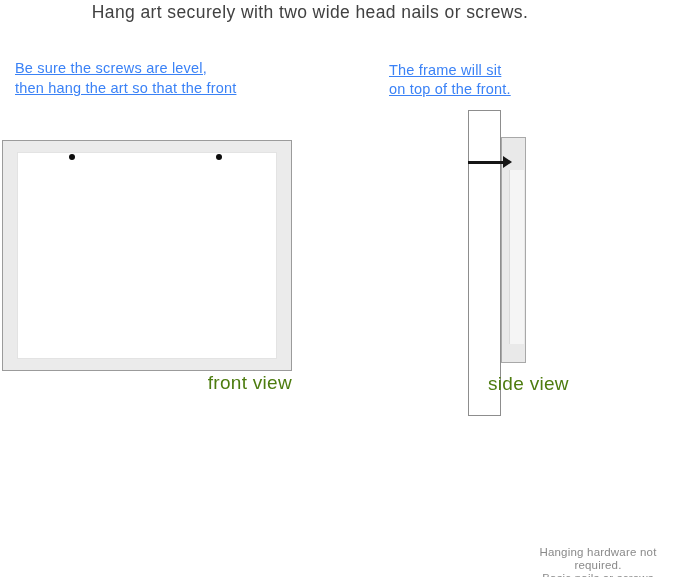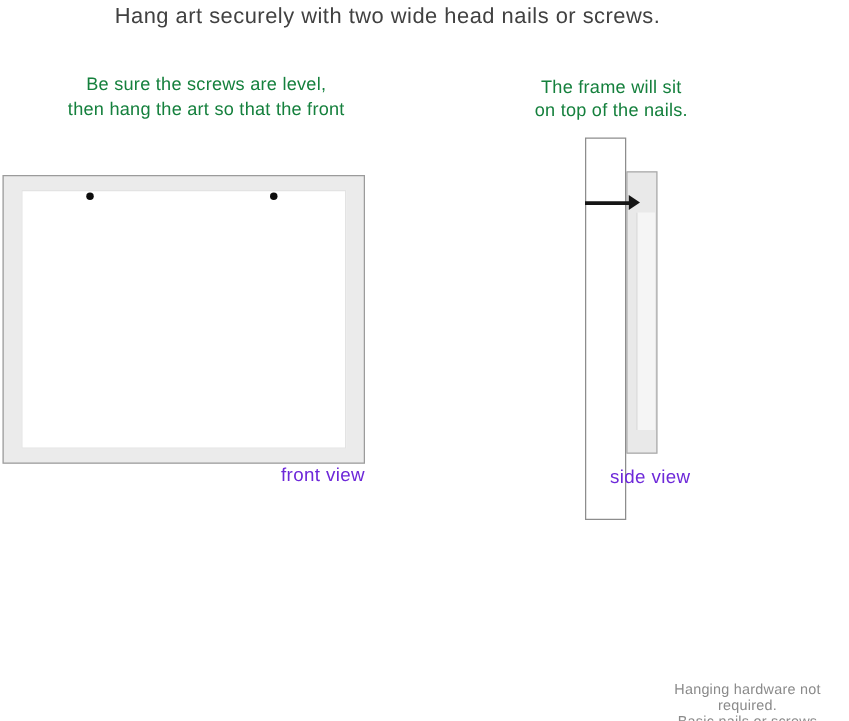--- a/index.html
+++ b/index.html
@@ -20,25 +20,25 @@
     width: 620px;
     text-align: center;
     font-size: 17.5px;
     letter-spacing: 0.4px;
     color: #414141;
   }
 
   
   .instruction {
     position: absolute;
-    text-align: center;
     font-size: 14.5px;
     line-height: 20px;
     letter-spacing: 0.2px;
-    color: #15803d;
+    color: #3b82f6;
+    text-decoration: underline;
   }
   #front-instruction { left: 15px; top: 58px; width: 300px; }
   #side-instruction  { left: 389px; top: 61px; width: 200px; line-height: 19px; }
 
   
   #frame-front {
     position: absolute;
     left: 2px; top: 140px;
     width: 288px; height: 229px;
     background: #ebebeb;
@@ -56,23 +56,23 @@
     width: 6px; height: 6px;
     border-radius: 50%;
     background: #0d0d0d;
     top: 13px;
   }
   #screw-dot-left  { left: 66px; }
   #screw-dot-right { left: 213px; }
 
   .view-label {
     position: absolute;
-    font-size: 15px;
+    font-size: 19px;
     letter-spacing: 0.3px;
-    color: #6d28d9;
+    color: #4d7c0f;
   }
   #front-view-label { left: 152px; top: 372px; width: 140px; text-align: right; }
   #side-view-label  { left: 488px; top: 373px; }
 
   
   #wall-rect {
     position: absolute;
     left: 468px; top: 110px;
     width: 31px; height: 304px;
     background: #ffffff;
@@ -134,21 +134,21 @@
   <div id="frame-front">
     <div id="frame-front-inner"></div>
     <div id="screw-dot-left" class="screw-dot"></div>
     <div id="screw-dot-right" class="screw-dot"></div>
   </div>
 
   <div id="front-view-label" class="view-label">front view</div>
 
   <div id="side-instruction" class="instruction">
     <div>The frame will sit</div>
-    <div>on top of the nails.</div>
+    <div>on top of the front.</div>
   </div>
 
   <div id="wall-rect"></div>
   <div id="frame-side">
     <div id="frame-side-inner"></div>
   </div>
   <div id="nail-shaft"></div>
   <div id="nail-head"></div>
 
   <div id="side-view-label" class="view-label">side view</div>

